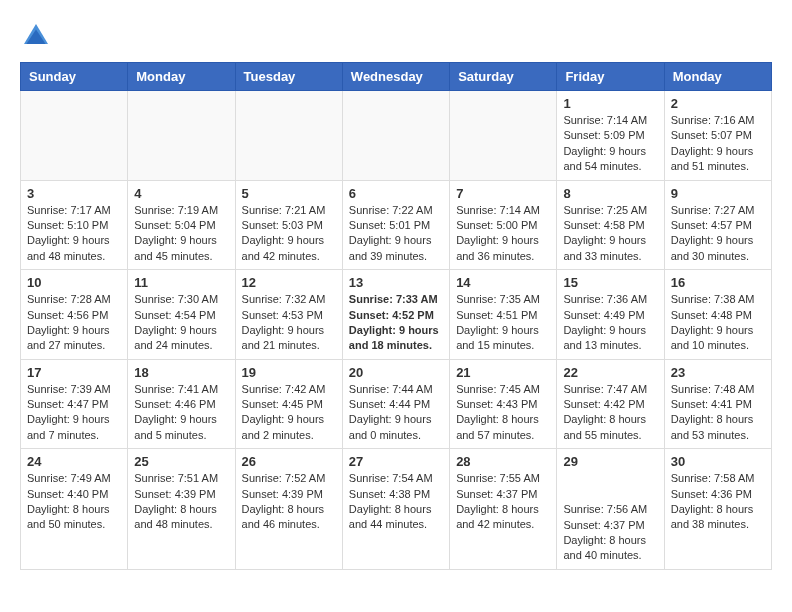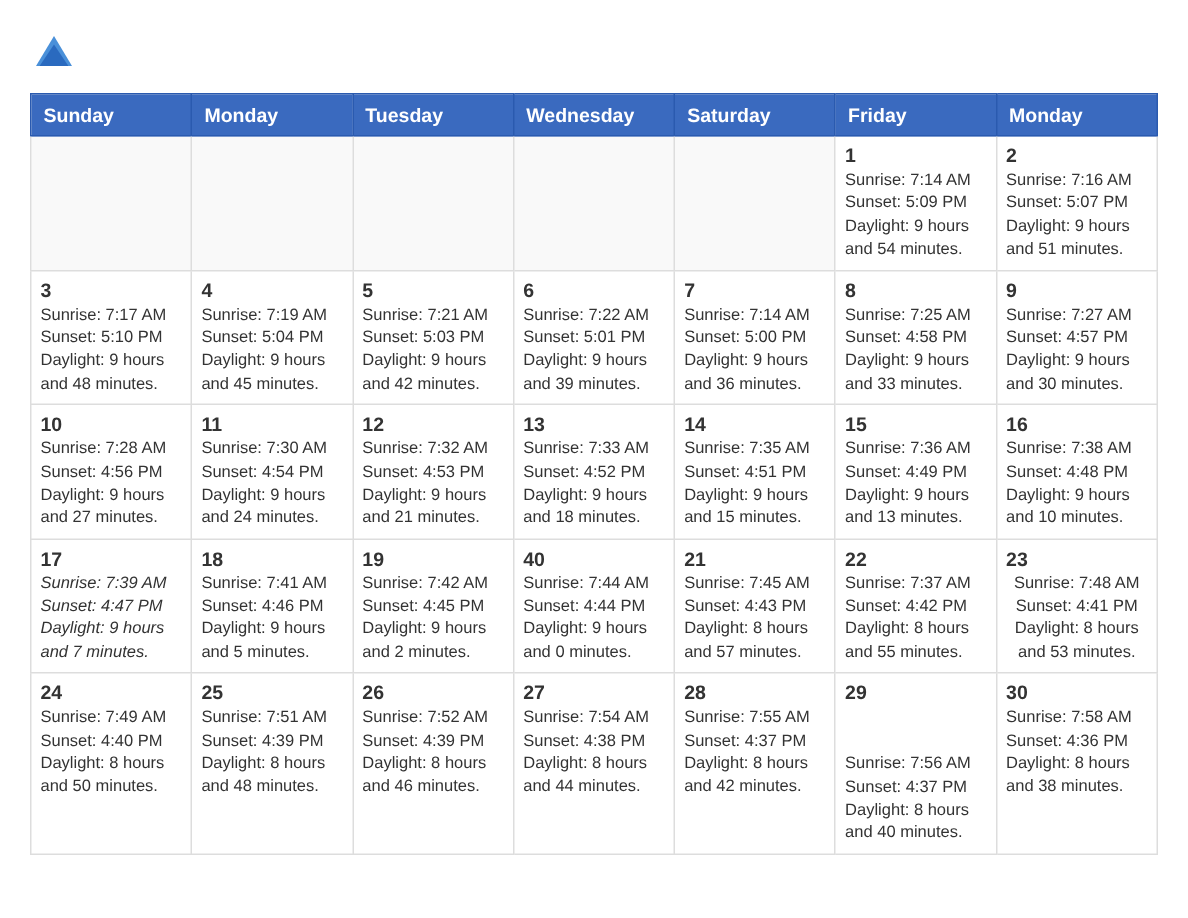--- a/index.html
+++ b/index.html
@@ -177,21 +177,21 @@
 Daylight: 9 hours and 24 minutes.</div>
         </td>
         <td>
           <span class="day-number">12</span>
           <div class="day-info" style="white-space: pre-line;">Sunrise: 7:32 AM
 Sunset: 4:53 PM
 Daylight: 9 hours and 21 minutes.</div>
         </td>
         <td>
           <span class="day-number">13</span>
-          <div class="day-info" style="white-space: pre-line;">Sunrise: 7:33 AM
+          <div class="day-info" style="white-space: pre-line; font-weight: bold;">Sunrise: 7:33 AM
 Sunset: 4:52 PM
 Daylight: 9 hours and 18 minutes.</div>
         </td>
         <td>
           <span class="day-number">14</span>
           <div class="day-info" style="white-space: pre-line;">Sunrise: 7:35 AM
 Sunset: 4:51 PM
 Daylight: 9 hours and 15 minutes.</div>
         </td>
         <td>
@@ -203,57 +203,57 @@
         <td>
           <span class="day-number">16</span>
           <div class="day-info" style="white-space: pre-line;">Sunrise: 7:38 AM
 Sunset: 4:48 PM
 Daylight: 9 hours and 10 minutes.</div>
         </td>
       </tr>
       <tr>
         <td>
           <span class="day-number">17</span>
-          <div class="day-info" style="white-space: pre-line; font-style: italic;">Sunrise: 7:39 AM
+          <div class="day-info" style="white-space: pre-line;">Sunrise: 7:39 AM
 Sunset: 4:47 PM
 Daylight: 9 hours and 7 minutes.</div>
         </td>
         <td>
           <span class="day-number">18</span>
           <div class="day-info" style="white-space: pre-line;">Sunrise: 7:41 AM
 Sunset: 4:46 PM
 Daylight: 9 hours and 5 minutes.</div>
         </td>
         <td>
           <span class="day-number">19</span>
           <div class="day-info" style="white-space: pre-line;">Sunrise: 7:42 AM
 Sunset: 4:45 PM
 Daylight: 9 hours and 2 minutes.</div>
         </td>
         <td>
-          <span class="day-number">40</span>
+          <span class="day-number">20</span>
           <div class="day-info" style="white-space: pre-line;">Sunrise: 7:44 AM
 Sunset: 4:44 PM
 Daylight: 9 hours and 0 minutes.</div>
         </td>
         <td>
           <span class="day-number">21</span>
           <div class="day-info" style="white-space: pre-line;">Sunrise: 7:45 AM
 Sunset: 4:43 PM
 Daylight: 8 hours and 57 minutes.</div>
         </td>
         <td>
           <span class="day-number">22</span>
-          <div class="day-info" style="white-space: pre-line;">Sunrise: 7:37 AM
+          <div class="day-info" style="white-space: pre-line;">Sunrise: 7:47 AM
 Sunset: 4:42 PM
 Daylight: 8 hours and 55 minutes.</div>
         </td>
         <td>
           <span class="day-number">23</span>
-          <div class="day-info" style="white-space: pre-line; text-align: center;">Sunrise: 7:48 AM
+          <div class="day-info" style="white-space: pre-line;">Sunrise: 7:48 AM
 Sunset: 4:41 PM
 Daylight: 8 hours and 53 minutes.</div>
         </td>
       </tr>
       <tr>
         <td>
           <span class="day-number">24</span>
           <div class="day-info" style="white-space: pre-line;">Sunrise: 7:49 AM
 Sunset: 4:40 PM
 Daylight: 8 hours and 50 minutes.</div>

